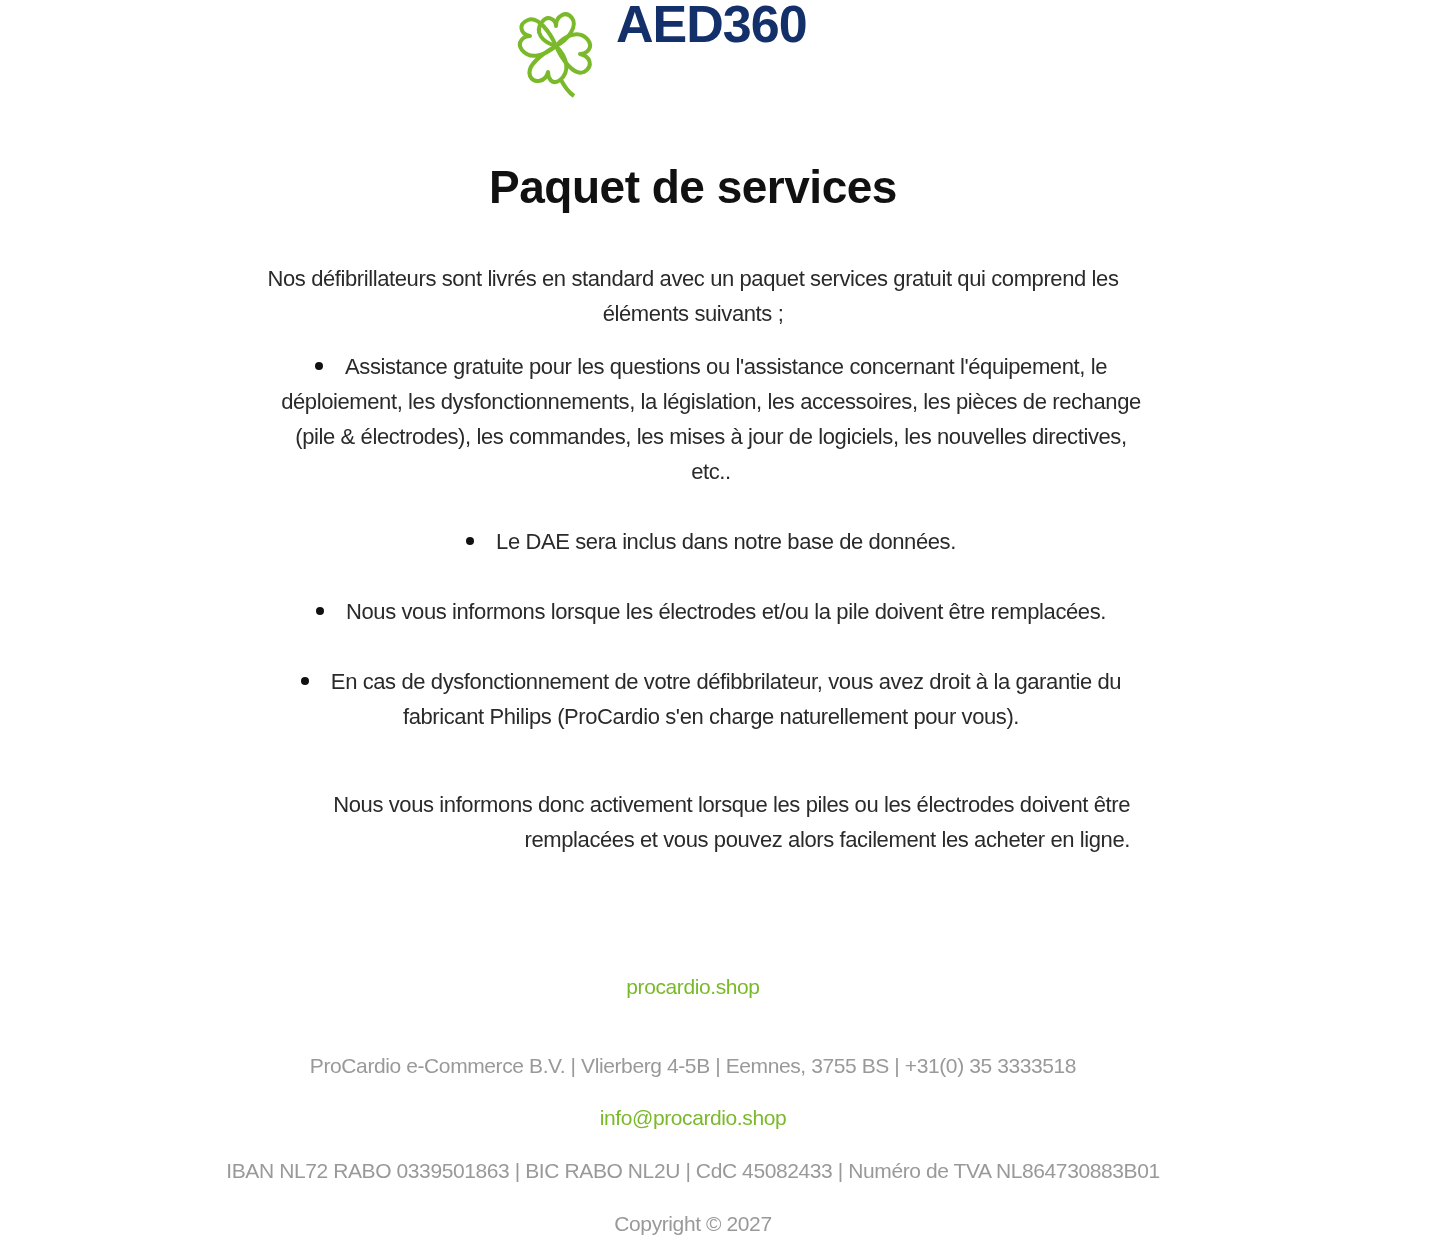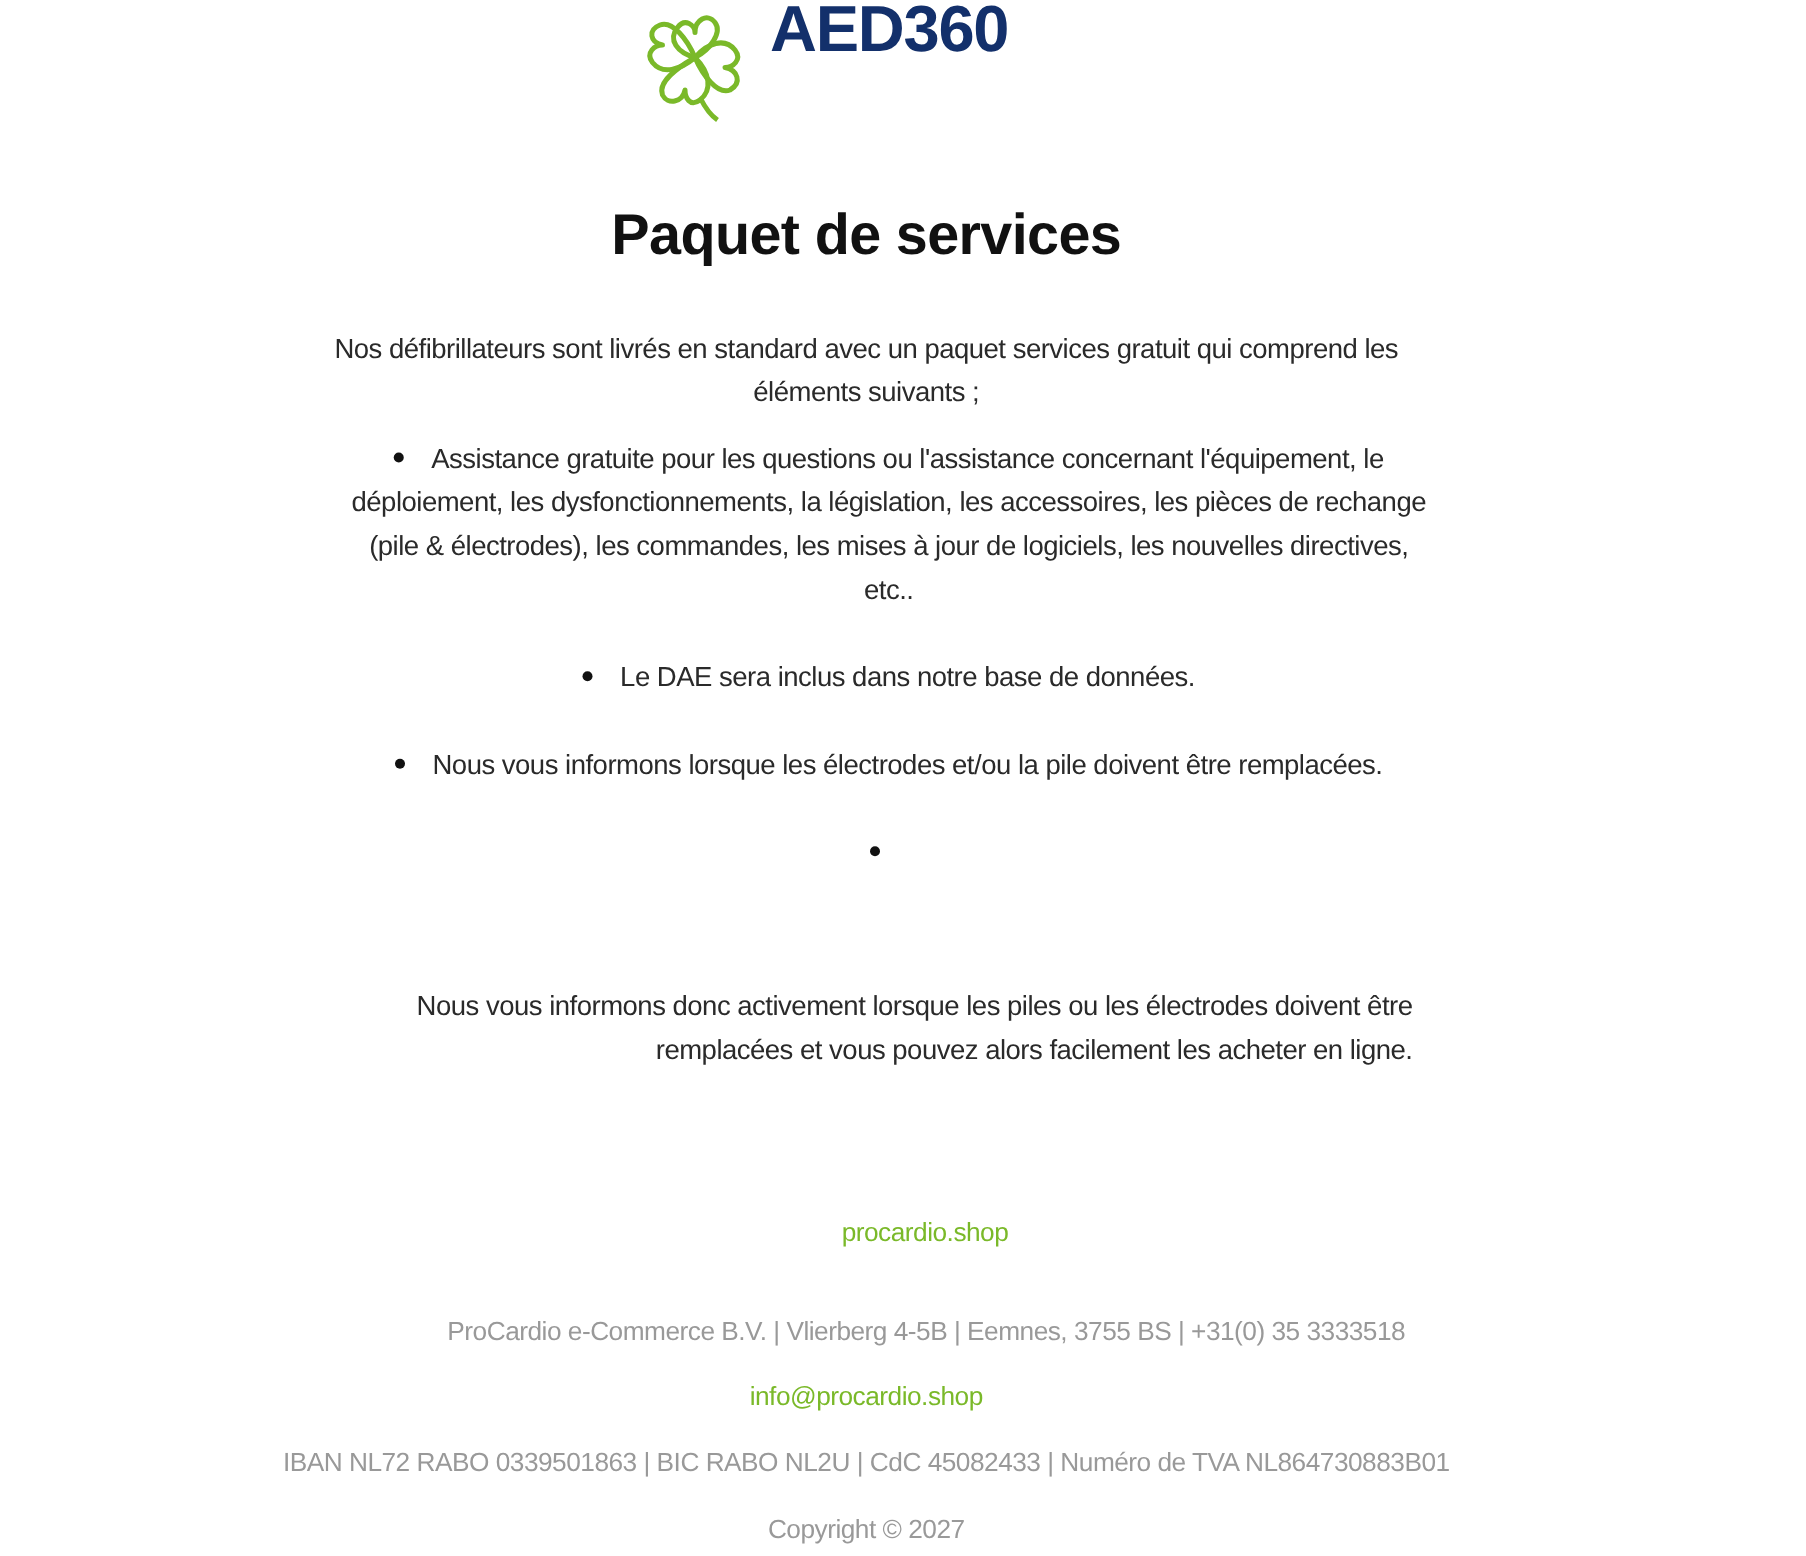--- a/index.html
+++ b/index.html
@@ -49,22 +49,22 @@
 
 <div class="bullet" style="left:278px; width:866px; top:524px;">
   <span class="dot"></span><span>Le DAE sera inclus dans notre base de données.</span>
 </div>
 
 <div class="bullet" style="left:278px; width:866px; top:594px;">
   <span class="dot"></span><span>Nous vous informons lorsque les électrodes et/ou la pile doivent être remplacées.</span>
 </div>
 
 <div class="bullet" style="left:278px; width:866px; top:664px;">
-  <span class="dot"></span>
+  <span class="dot"></span><span>En cas de dysfonctionnement de votre défibbrilateur, vous avez droit à la garantie du fabricant Philips (ProCardio s'en charge naturellement pour vous).</span>
 </div>
 
 <p class="para" style="margin:0; top:787px; left:256px; width:874px;text-align:right;">Nous vous informons donc activement lorsque les piles ou les électrodes doivent être remplacées et vous pouvez alors facilement les acheter en ligne.</p>
 
-<a class="foot green" style="top:975px; text-decoration:none;padding-left:47px;">procardio.shop</a>
-<div class="foot" style="top:1054px;padding-left:48px;">ProCardio e-Commerce B.V. | Vlierberg 4-5B | Eemnes, 3755 BS | +31(0) 35 3333518</div>
+<a class="foot green" style="top:975px; text-decoration:none;">procardio.shop</a>
+<div class="foot" style="top:1054px;">ProCardio e-Commerce B.V. | Vlierberg 4-5B | Eemnes, 3755 BS | +31(0) 35 3333518</div>
 <a class="foot green" style="top:1106px; text-decoration:none;">info@procardio.shop</a>
 <div class="foot" style="top:1159px;">IBAN NL72 RABO 0339501863 | BIC RABO NL2U | CdC 45082433 | Numéro de TVA NL864730883B01</div>
 <div class="foot" style="top:1212px;">Copyright © 2027</div>
 
 </body></html>

